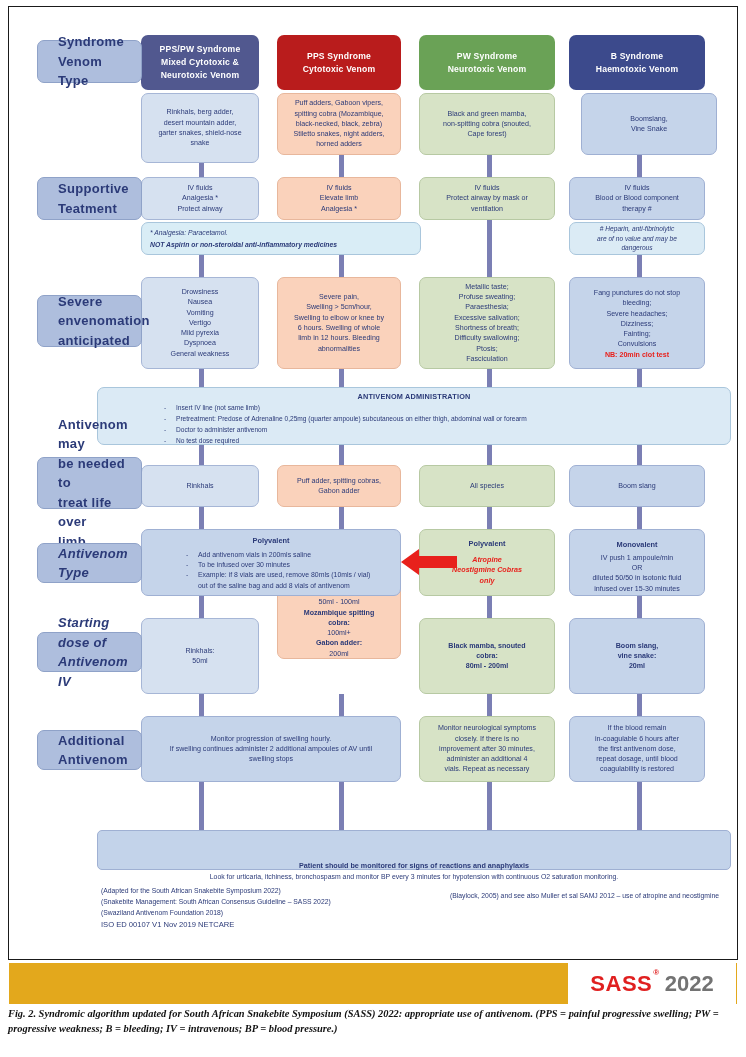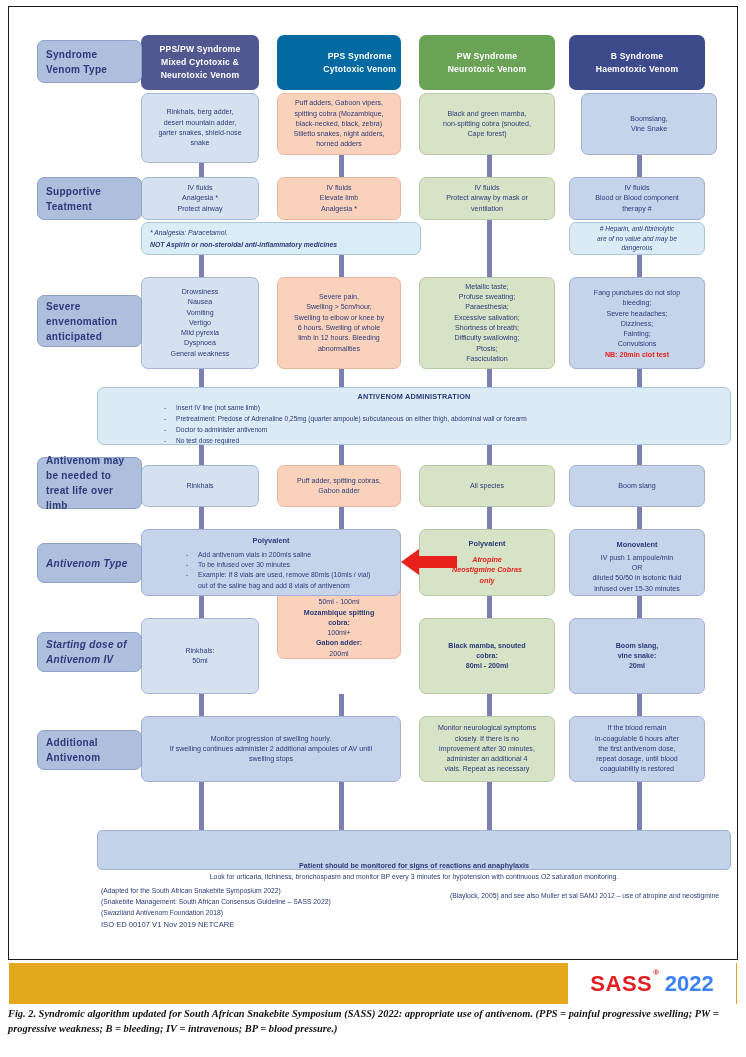--- a/index.html
+++ b/index.html
@@ -18,31 +18,31 @@
     border-radius:7px;
     border:1px solid #9aa8d0;
     display:flex;align-items:center;justify-content:center;
     text-align:center;
     font-size:7.1px;line-height:1.45;
     padding:3px 5px;
     color:#2b3a78;
   }
   .rowlabel{
     background:#aebedd;border:1px solid #8fa2c8;
-    font-weight:bold;font-size:10px;line-height:1.5;
-    justify-content:flex-start;text-align:left;padding-left:8px;
+    font-weight:bold;font-size:13px;line-height:1.5;
+    justify-content:flex-start;text-align:left;padding-left:20px;
     letter-spacing:.3px;
     z-index:3;
   }
   .hdr{
     font-weight:bold;color:#ffffff;font-size:8.6px;line-height:1.5;
     letter-spacing:.2px;border:none;
   }
   .hdr.c1{background:#51588f;}
-  .hdr.c2{background:#0369a1;justify-content:flex-end;}
+  .hdr.c2{background:#b91c1c;}
   .hdr.c3{background:#6aa256;}
   .hdr.c4{background:#3c4a8c;}
 
   .b-blue{background:#d6e1f0;border-color:#a6b6d6;}
   .b-blue2{background:#c5d4ea;border-color:#9fb0d3;}
   .b-peach{background:#fad2bb;border-color:#e8b79c;}
   .b-green{background:#d7e3c6;border-color:#b7c9a3;}
   .b-pale{background:#dbebf5;border-color:#a9c6dc;}
   .b-note{background:#d9edf6;border-color:#a9c6dc;}
 
@@ -98,21 +98,21 @@
   #refs-left .big{font-size:7.6px;}
 
   
   #gold-band{position:absolute;left:9px;top:963px;width:728px;height:41px;background:#e3a81c;}
   #sass-logo{
     position:absolute;left:568px;top:963px;width:168px;height:41px;background:#ffffff;
     display:flex;align-items:center;justify-content:center;gap:6px;
   }
   #sass-logo .sass-word{font-weight:bold;font-size:22px;color:#e02020;letter-spacing:.5px;position:relative;}
   #sass-logo .sass-reg{font-size:8px;color:#e02020;vertical-align:super;position:relative;top:-7px;left:1px;}
-  #sass-logo .sass-year{font-weight:bold;font-size:22px;color:#3b82f6;}
+  #sass-logo .sass-year{font-weight:bold;font-size:22px;color:#737373;}
 
   
   #caption{
     position:absolute;left:8px;top:1006px;width:734px;
     font-family:"Liberation Serif", serif;
     font-style:italic;font-weight:bold;font-size:10.4px;line-height:1.45;color:#111;
   }
 </style>
 </head>
 <body>

